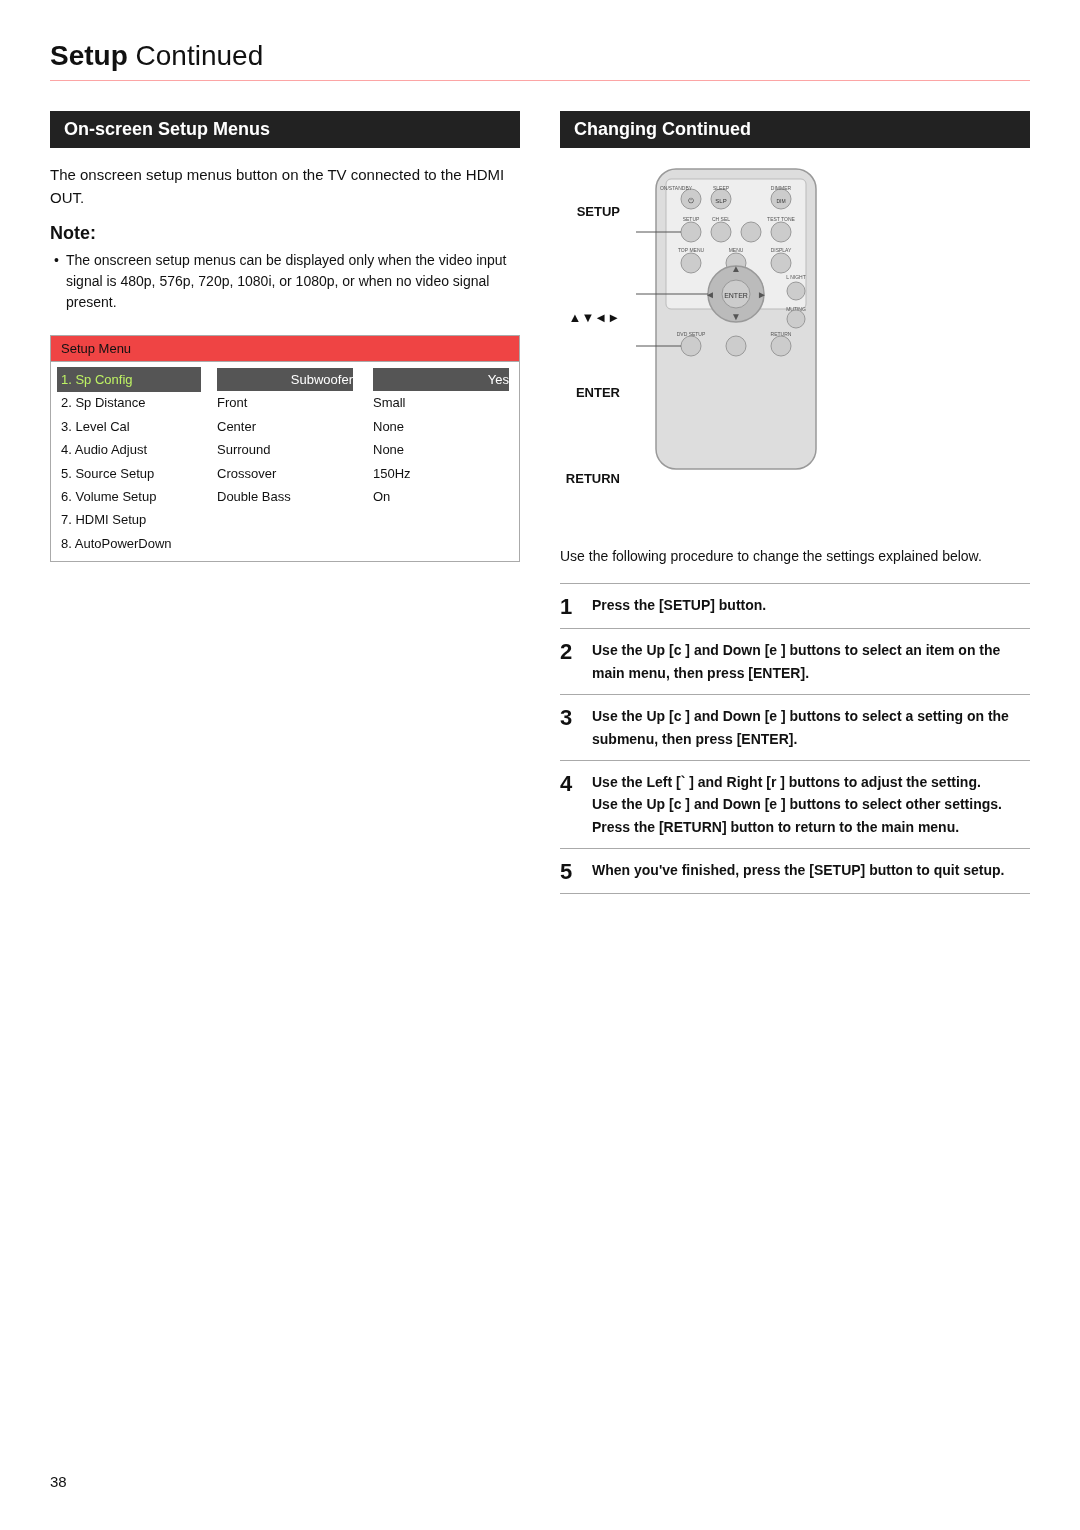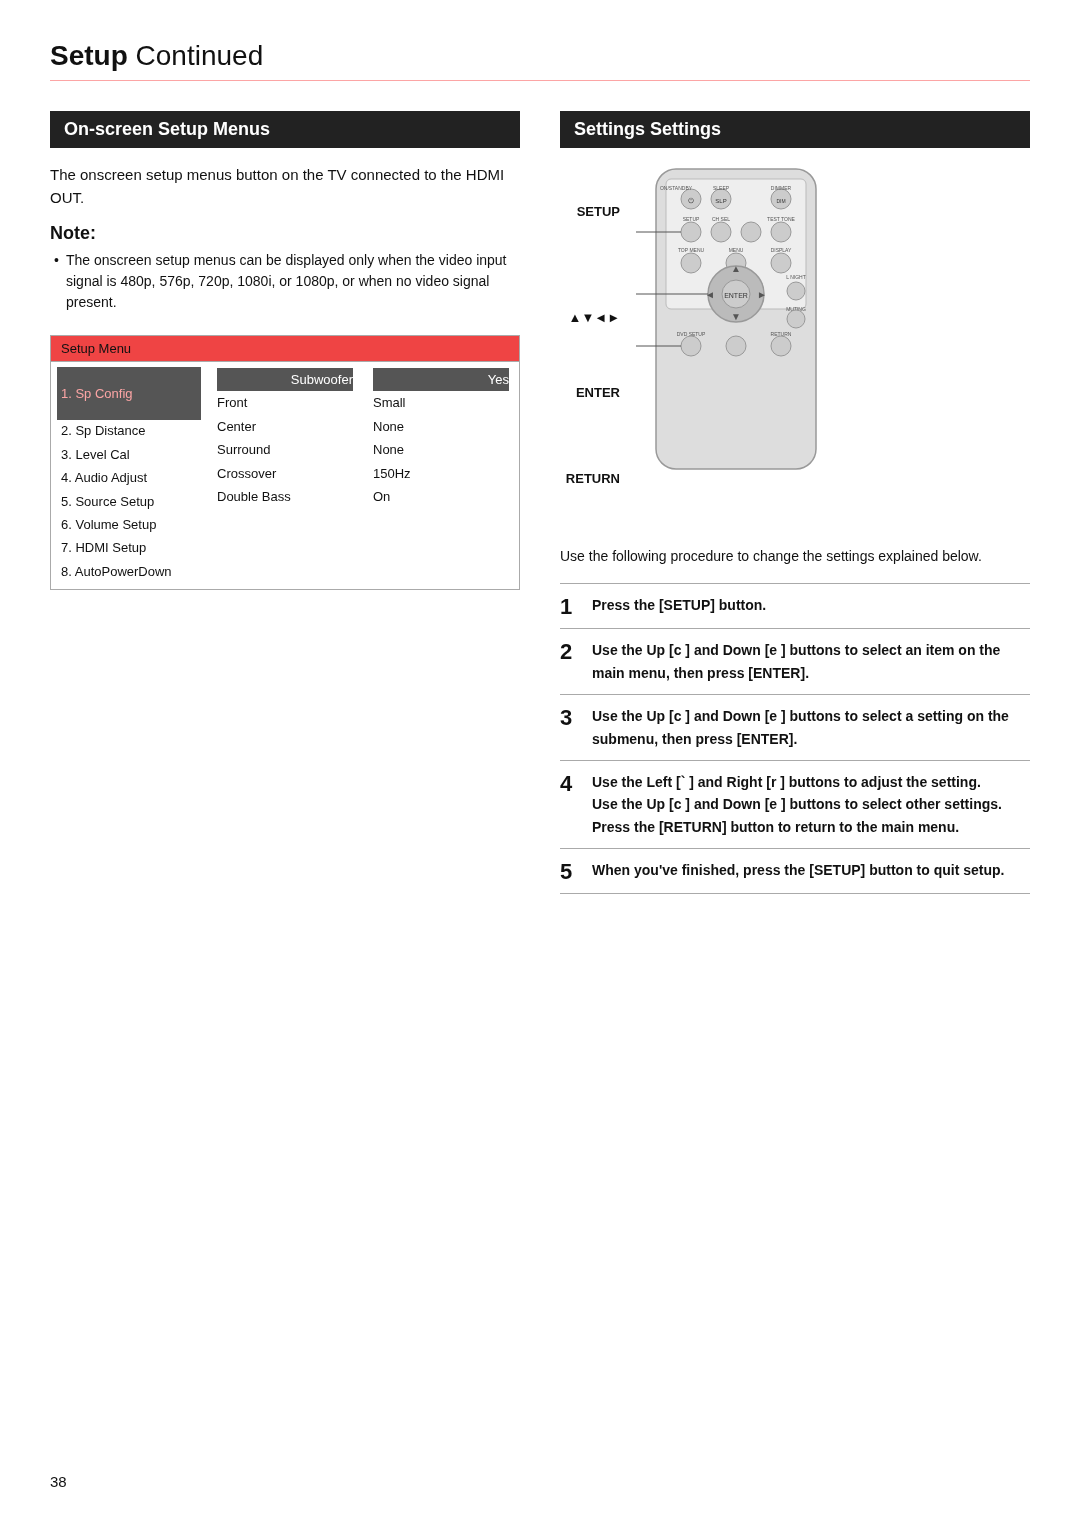--- a/index.html
+++ b/index.html
@@ -95,22 +95,22 @@
     }
     .menu-col-right {
       flex: 1;
       padding: 0 10px;
     }
     .menu-row {
       line-height: 1.8;
     }
     .menu-row.highlighted {
       background: #555;
-      color: #fca5a5;
-      padding: 15px 4px;
+      color: #bef264;
+      padding: 1px 4px;
       margin: -1px -4px;
     }
     .sub-row {
       display: flex;
       justify-content: space-between;
       line-height: 1.8;
     }
     .sub-row.highlighted {
       background: #555;
       color: #fff;
@@ -262,21 +262,21 @@
             </div>
             <div class="sub-row">
               <span>On</span>
             </div>
           </div>
       </div>
     </div>
   </div>
 
   <div class="right-col">
-    <div class="section-header">Settings Settings</div>
+    <div class="section-header">Changing Continued</div>
 
     <div class="remote-area">
       <div class="labels-col">
         <div class="remote-label setup-lbl">SETUP</div>
         <div class="remote-label nav-lbl">▲▼◄►</div>
         <div class="remote-label enter-lbl">ENTER</div>
         <div class="remote-label return-lbl">RETURN</div>
       </div>
       <div class="remote-svg-container">
         

